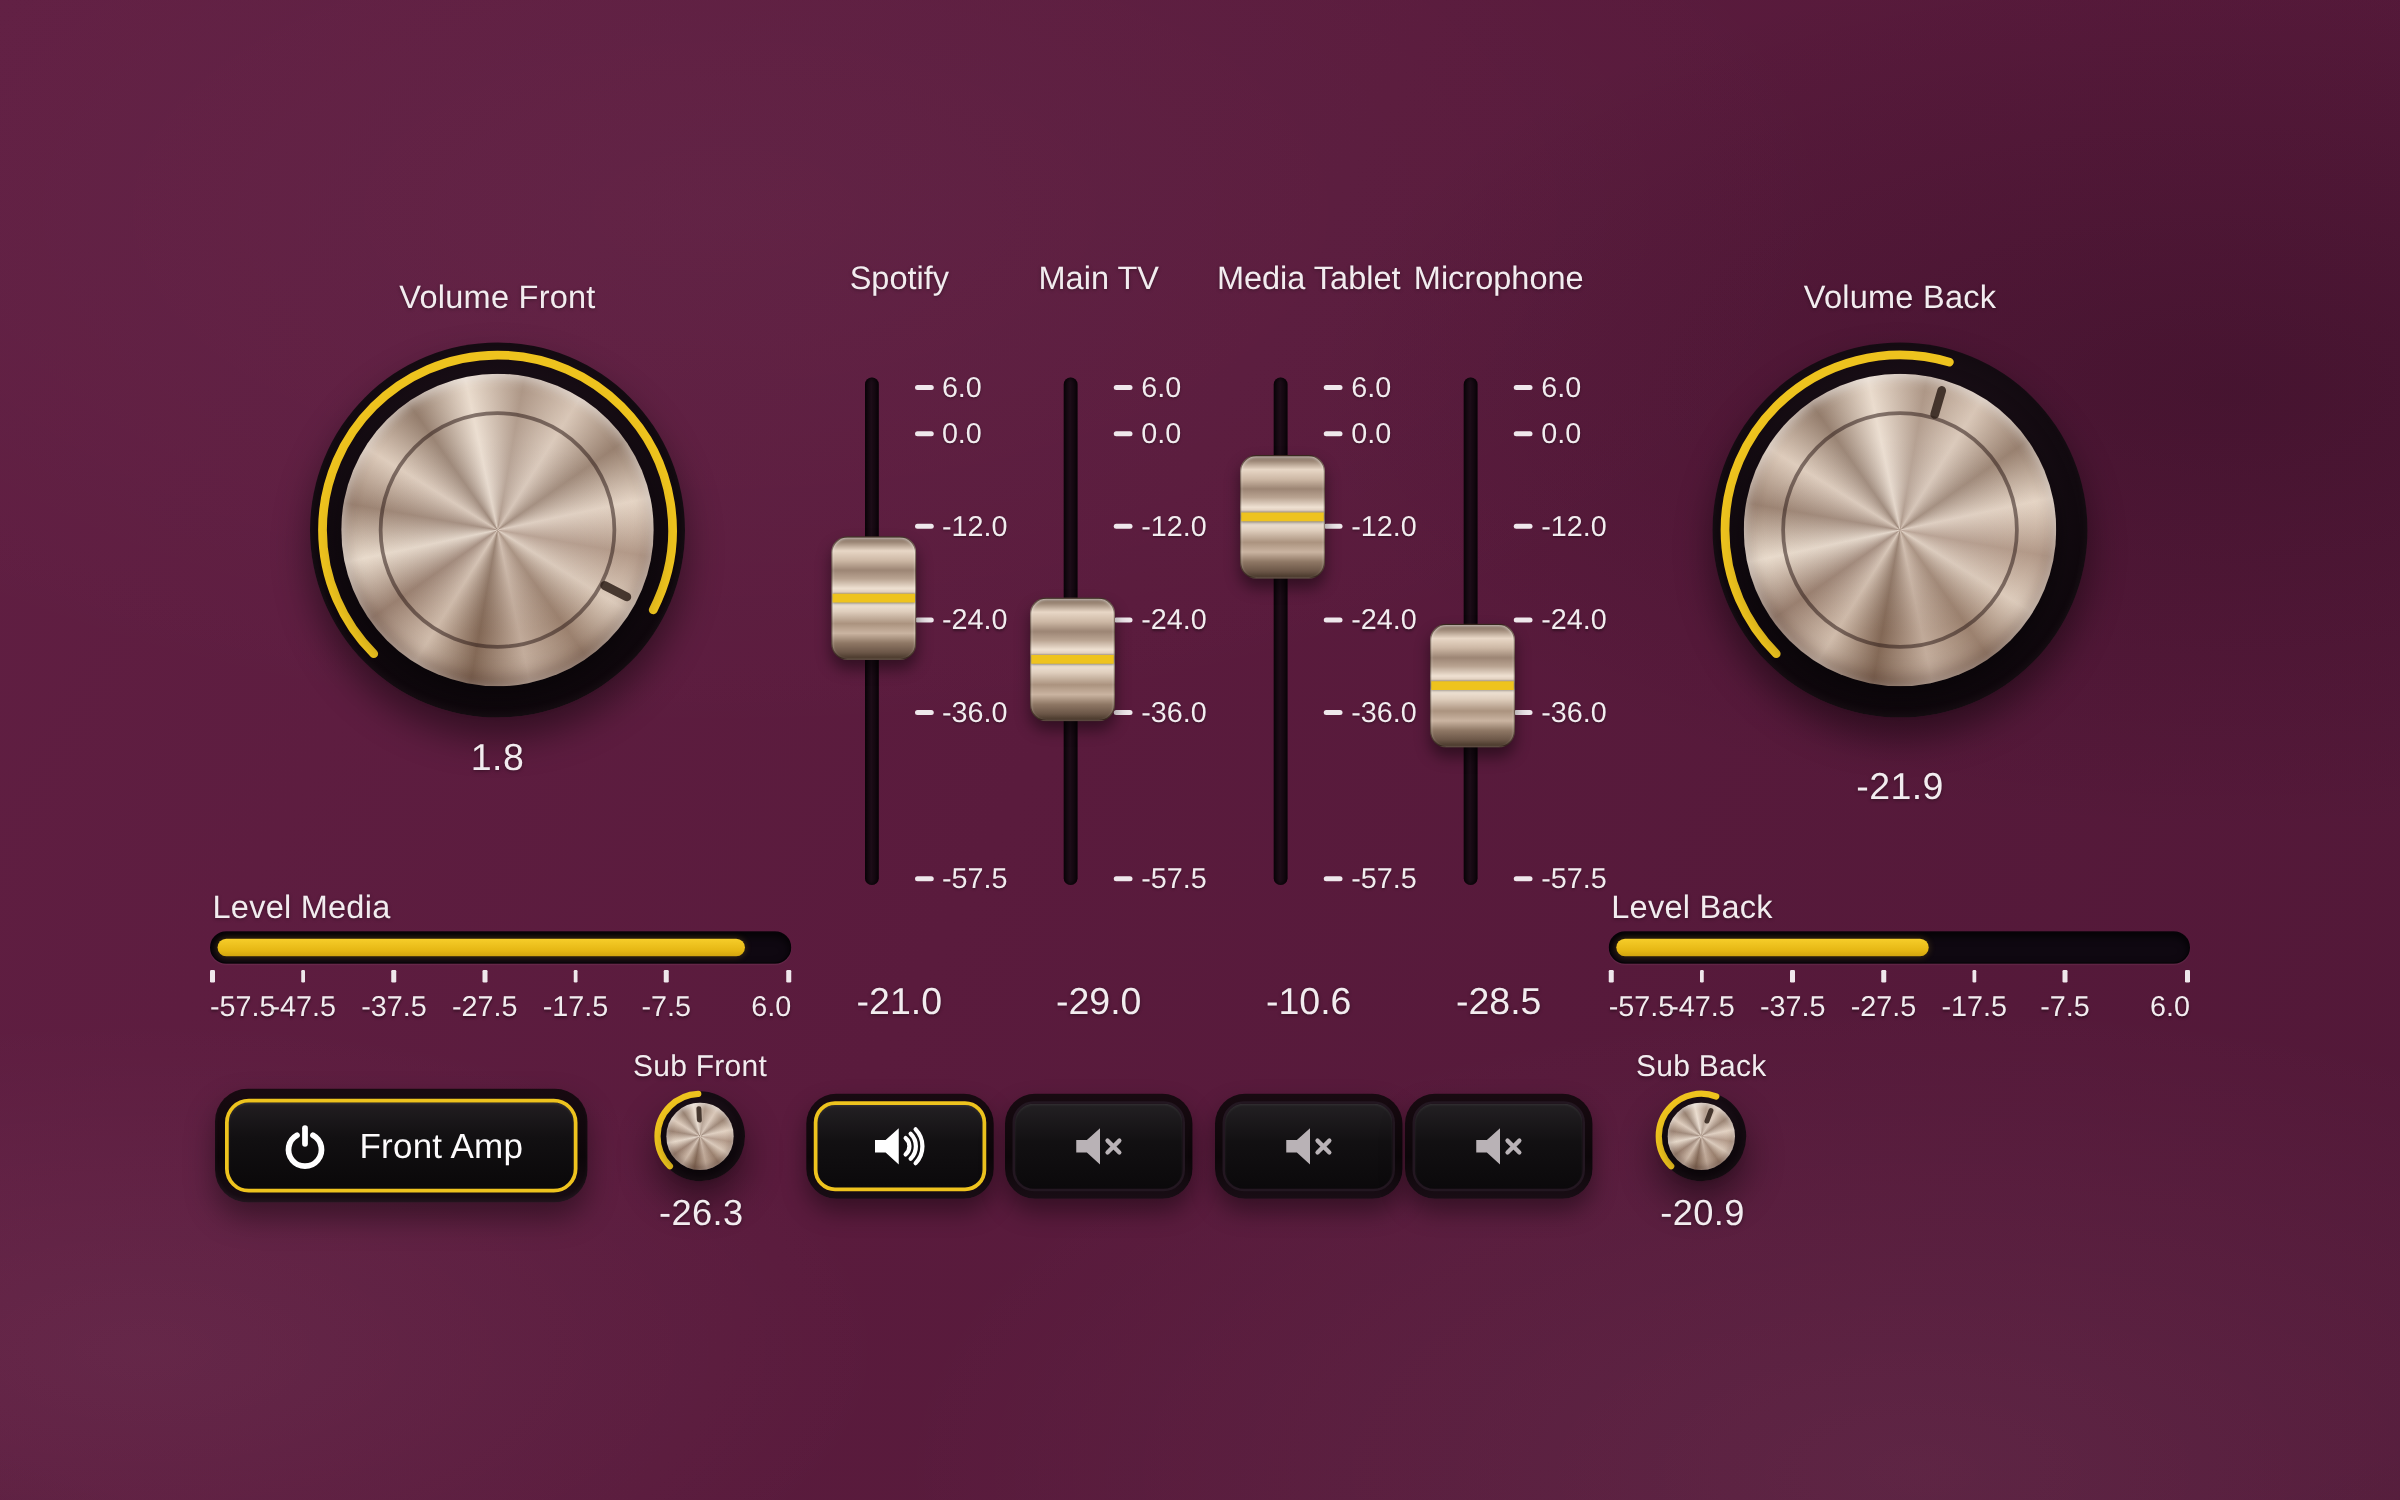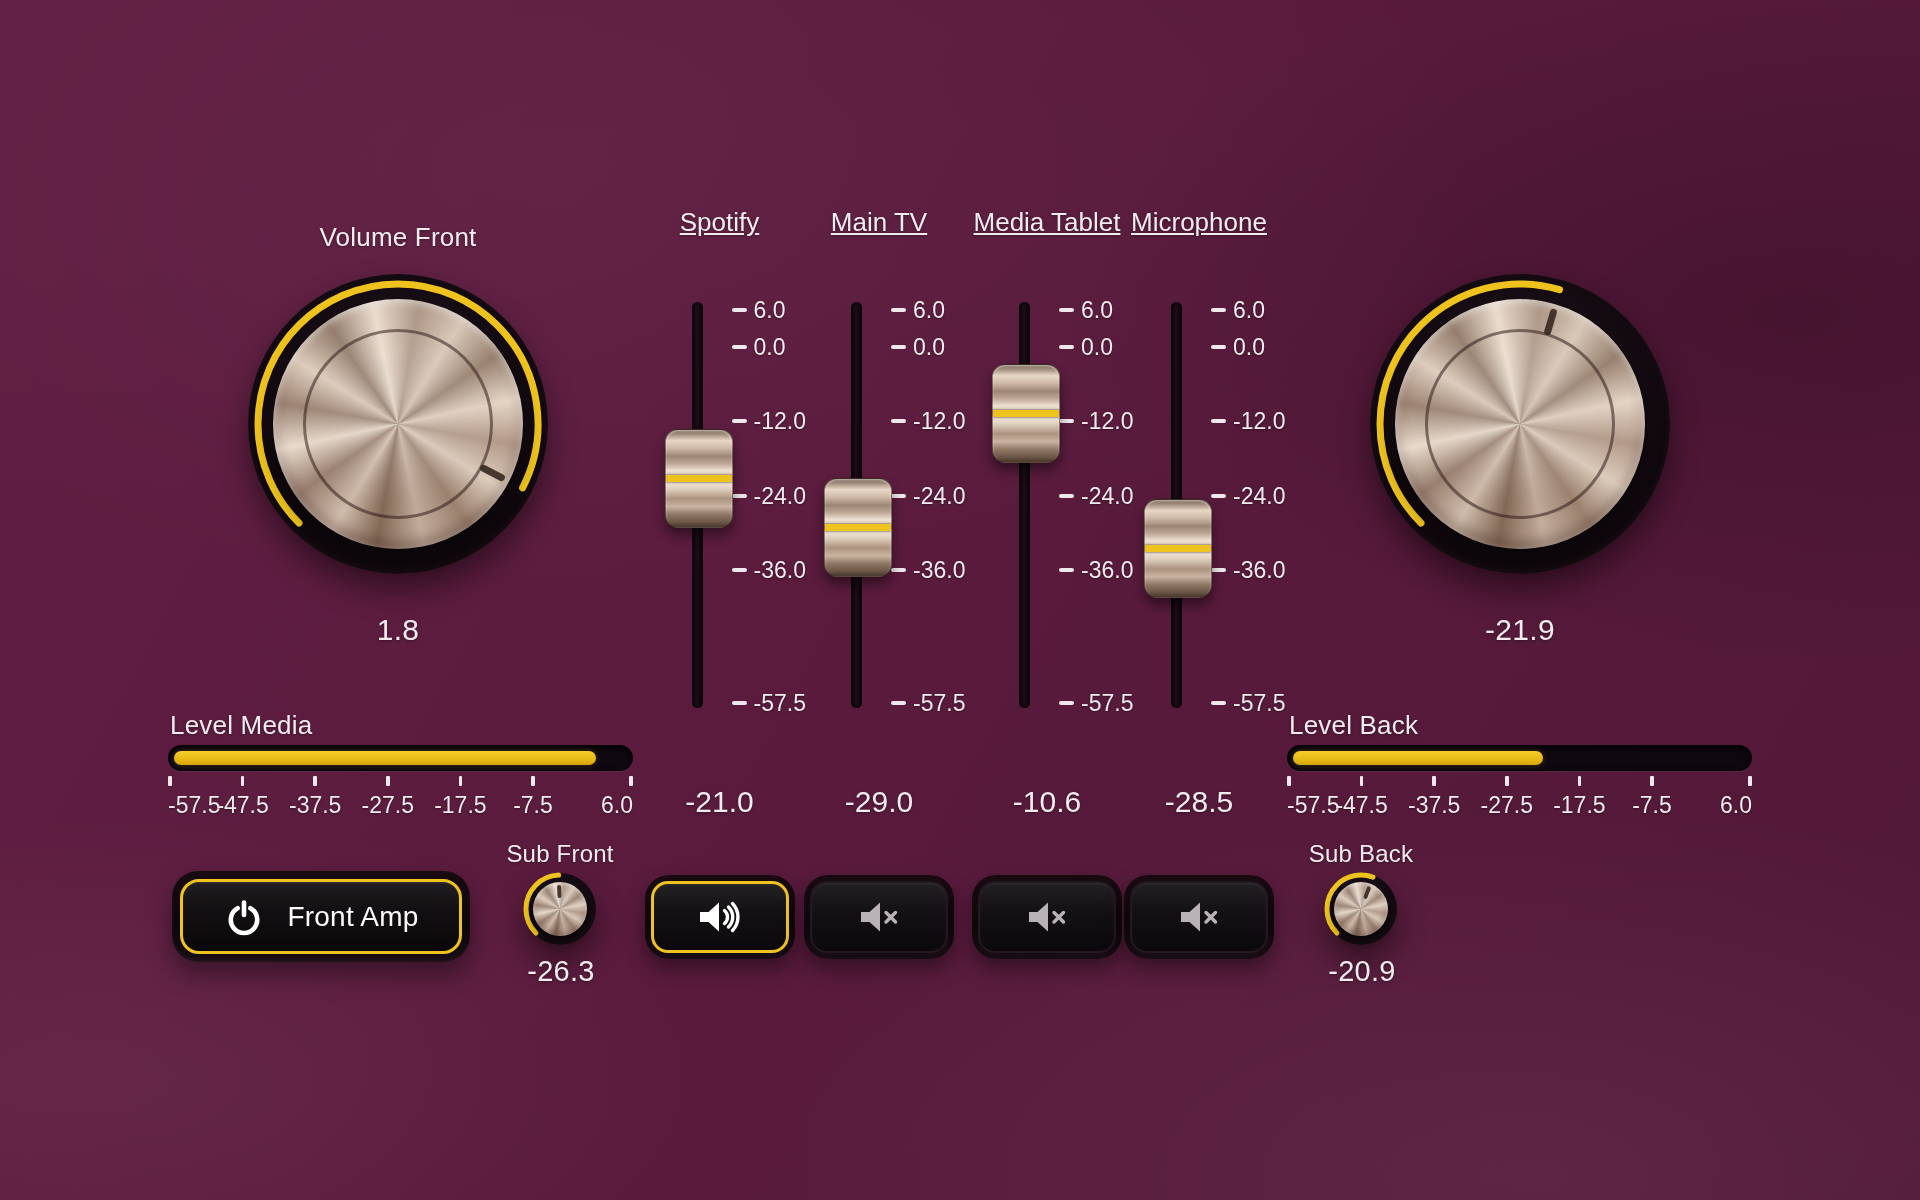--- a/index.html
+++ b/index.html
@@ -49,21 +49,21 @@
   .knob-big .knob-ring{inset:55px;}
   .knob-big .ptick{top:30px;width:7px;height:27px;margin-left:-3.5px;}
   .knob-sm{width:84px;height:84px;}
   .knob-sm .bezel{inset:6px;}
   .knob-sm .metal{inset:15px;box-shadow:inset 0 2px 4px rgba(255,255,255,.55), inset 0 -3px 6px rgba(40,15,10,.35), 0 5px 10px rgba(0,0,0,.45);}
   .knob-sm .ptick{top:18px;width:4px;height:13px;margin-left:-2px;}
 
   
   .channel-strip{position:absolute;top:0;height:1200px;width:160px;}
   .ch-label{position:absolute;left:0;top:207px;width:160px;text-align:center;font-size:26px;
-    text-shadow:0 1px 3px rgba(0,0,0,.35);white-space:nowrap;text-decoration:underline;}
+    text-shadow:0 1px 3px rgba(0,0,0,.35);white-space:nowrap;}
   .ch-track{position:absolute;left:52px;top:302px;width:11px;height:406px;border-radius:6px;
     background:linear-gradient(90deg,#0d050b,#1d0d18 45%,#0d050b);
     box-shadow:inset 0 0 4px rgba(0,0,0,.8);}
   .ch-tick{position:absolute;left:92px;width:15px;height:4px;border-radius:2px;background:#efe8ec;}
   .ch-ticklabel{position:absolute;left:114px;transform:translateY(-50%);font-size:23px;
     text-shadow:0 1px 2px rgba(0,0,0,.4);white-space:nowrap;}
   .ch-thumb{position:absolute;left:25px;width:66px;height:97px;border-radius:13px;
     background:linear-gradient(180deg,
       #51403484 0%,#9d8877 4%,#e8d7c6 11%,#cdb8a5 19%,#9c8574 27%,#b9a391 34%,
       #efe1d2 42%,#d8c4b2 47%,#efe3d5 55%,#dfcebd 61%,#ab937f 71%,#cab4a1 79%,
@@ -123,21 +123,21 @@
     <svg class="arc" width="300" height="300" viewBox="0 0 300 300">
       <circle class="arc-fg" cx="150" cy="150" r="140" fill="none" stroke="#eec31e" stroke-width="7" stroke-linecap="round" pathLength="100" transform="rotate(135 150 150)" stroke-dasharray="70.04 100"></circle>
     </svg>
     <div class="metal"></div>
     <div class="knob-ring"></div>
     <div class="knob-pointer" style="transform: rotate(117.1deg);">
         <div class="ptick"></div>
       </div>
   </div>
 
-  <div class="val" style="left:248px;top:613px;width:300px;">1.8</div>
+  <div class="val" style="left:248px;top:590px;width:300px;">1.8</div>
 
   <div class="lbl" style="left:170px;top:710px;text-align:left;">Level Media</div>
   <div class="meter" style="left:168px;top:745px;">
     <div class="meter-bar">
       <div class="meter-fill" style="width: calc(93.39% - 10px);"></div>
     </div>
     <div class="meter-scale">
         <div class="m-tick" style="left: 0.25px;"></div>
         <div class="m-ticklabel" style="left: 0px;">-57.5</div>
         <div class="m-tick" style="left: 72.8484px;"></div>
@@ -171,20 +171,21 @@
     <svg class="arc" width="84" height="84" viewBox="0 0 84 84">
       <circle class="arc-fg" cx="42" cy="42" r="34" fill="none" stroke="#eec31e" stroke-width="5" stroke-linecap="round" pathLength="100" transform="rotate(135 42 42)" stroke-dasharray="36.85 100"></circle>
     </svg>
     <div class="metal"></div>
     <div class="knob-pointer" style="transform: rotate(-2.3deg);">
         <div class="ptick"></div>
       </div>
   </div>
   <div class="val" style="left:461px;top:955px;width:200px;font-size:29px;">-26.3</div>
 
+  <div class="lbl" style="left:1370px;top:222px;width:300px;">Volume Back</div>
 
   <div class="knob knob-big" style="left:1370px;top:274px;">
     <div class="bezel"></div>
     <svg class="arc" width="300" height="300" viewBox="0 0 300 300">
       <circle class="arc-fg" cx="150" cy="150" r="140" fill="none" stroke="#eec31e" stroke-width="7" stroke-linecap="round" pathLength="100" transform="rotate(135 150 150)" stroke-dasharray="42.05 100"></circle>
     </svg>
     <div class="metal"></div>
     <div class="knob-ring"></div>
     <div class="knob-pointer" style="transform: rotate(16.4deg);">
         <div class="ptick"></div>

